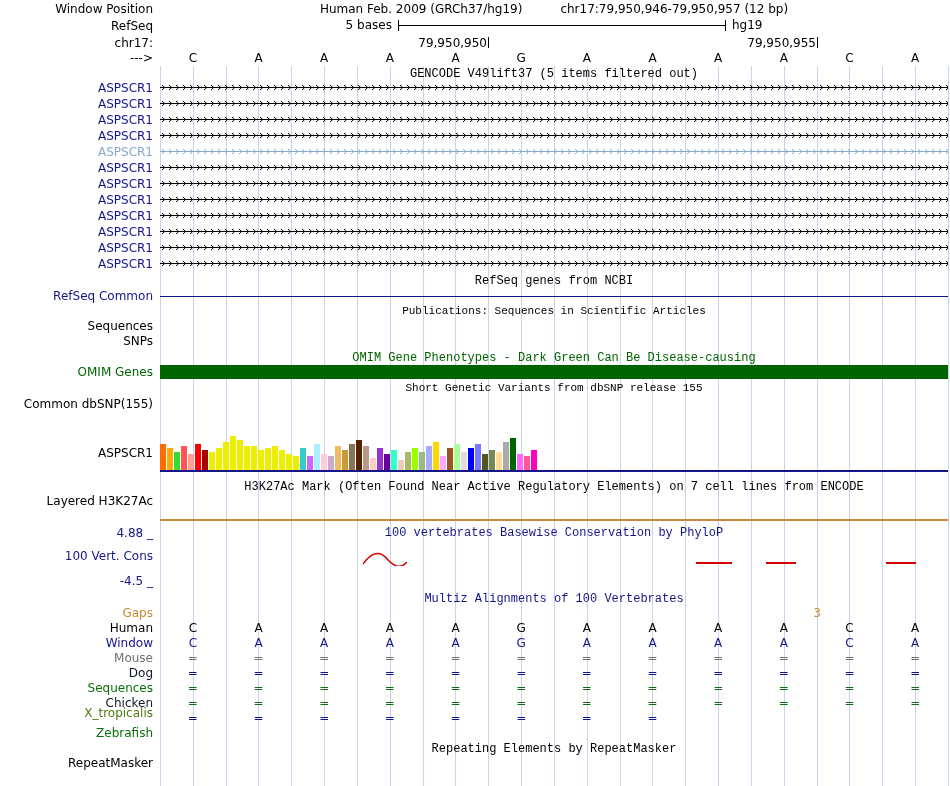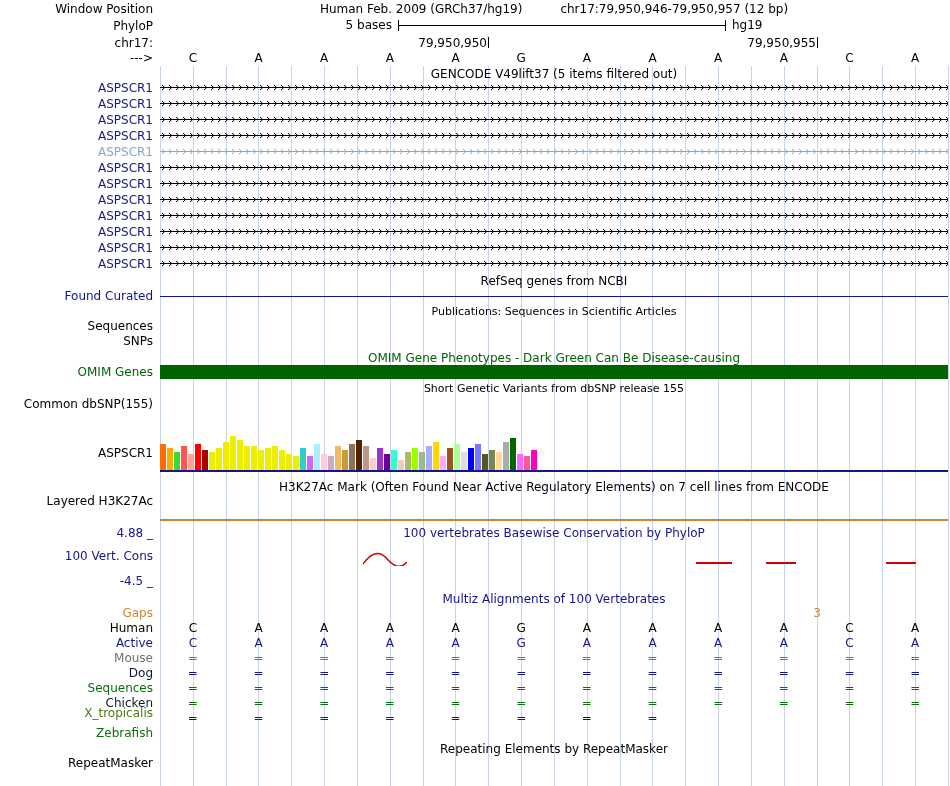--- a/index.html
+++ b/index.html
@@ -3,21 +3,21 @@
 <meta charset="utf-8">
 <style>
   *{margin:0;padding:0;box-sizing:border-box}
   html,body{background:#fff}
   body{font-family:"DejaVu Sans","Liberation Sans",sans-serif;}
   #browser{position:relative;width:950px;height:786px;background:#fff;overflow:hidden;font-size:12px;color:#000;}
   .abs{position:absolute}
   .label{position:absolute;left:0;width:153px;text-align:right;white-space:nowrap;}
   .navy{color:#15158a}
   .green{color:#006400}
-  .title{position:absolute;left:160px;width:788px;text-align:center;white-space:nowrap;}
+  .title{position:absolute;left:160px;width:788px;text-align:center;white-space:nowrap;font-family:Liberation Mono, monospace;}
   .small{font-size:11px}
   #grid{position:absolute;left:160px;top:66px;width:789px;height:720px;
         background:repeating-linear-gradient(to right,#c8d4ee 0,#c8d4ee 1px,transparent 1px,transparent 32.8333px);}
   .gene-row{position:absolute;left:0;width:950px;height:13px}
   .gene-row svg{position:absolute;left:160px;top:2px}
   .grid12{position:absolute;left:160px;width:788px;display:grid;grid-template-columns:repeat(12,1fr);text-align:center;white-space:nowrap}
   .bar{position:absolute;bottom:0;width:6px}
   .flatmark{position:absolute;height:2px}
   .scalebar{width:328px;height:11px;border-left:1px solid #000;border-right:1px solid #000;position:relative}
   .scalebar>div{position:absolute;left:0;top:5px;width:100%;height:1px;background:#000}
@@ -28,21 +28,21 @@
 <div id="browser">
 
   <div id="grid"></div>
 
   <div class="label" style="top:2px">Window Position</div>
   <div class="abs" style="left:160px;top:2px;width:788px;display:flex;justify-content:center;gap:38px">
     <span>Human Feb. 2009 (GRCh37/hg19)</span>
     <span>chr17:79,950,946-79,950,957 (12 bp)</span>
   </div>
 
-  <div class="label" style="top:19px">PhyloP</div>
+  <div class="label" style="top:19px">RefSeq</div>
   <div class="abs" style="left:160px;top:18px;width:788px;display:flex;justify-content:center;align-items:center">
     <span style="margin-right:6px">5 bases</span>
     <div class="scalebar">
         <div></div>
       </div>
     <span style="margin-left:6px">hg19</span>
   </div>
 
   <div class="label" style="top:36px">chr17:</div>
   <div id="coords">
@@ -138,21 +138,21 @@
       </div>
       <div class="gene-row" style="top:257px">
         <div class="label" style="top:0;color:#15158a">ASPSCR1</div>
         <svg width="788" height="9">
           <rect width="788" height="9" fill="url(#arrDark)"></rect>
         </svg>
       </div>
     </div>
 
   <div class="title" style="top:274px">RefSeq genes from NCBI</div>
-  <div class="label navy" style="top:289px">Found Curated</div>
+  <div class="label navy" style="top:289px">RefSeq Common</div>
   <div class="abs" id="refseq-line" style="left: 160px; top: 296px; width: 788px; height: 1px; background: rgb(21, 21, 138);"></div>
 
   <div class="title small" style="top:305px">Publications: Sequences in Scientific Articles</div>
   <div class="label" style="top:319px">Sequences</div>
   <div class="label" style="top:334px">SNPs</div>
 
   <div class="title green" style="top:351px">OMIM Gene Phenotypes - Dark Green Can Be Disease-causing</div>
   <div class="label green" style="top:365px">OMIM Genes</div>
   <div class="abs" id="omim-bar" style="left: 160px; top: 365px; width: 788px; height: 14px; background: rgb(0, 100, 0);"></div>
 
@@ -247,21 +247,21 @@
         <span>A</span>
         <span>A</span>
         <span>G</span>
         <span>A</span>
         <span>A</span>
         <span>A</span>
         <span>A</span>
         <span>C</span>
         <span>A</span>
       </div>
-      <div class="label" style="top:636px;color:#15158a">Active</div>
+      <div class="label" style="top:636px;color:#15158a">Window</div>
       <div class="grid12" style="top:636px;color:#15158a">
         <span>C</span>
         <span>A</span>
         <span>A</span>
         <span>A</span>
         <span>A</span>
         <span>G</span>
         <span>A</span>
         <span>A</span>
         <span>A</span>

